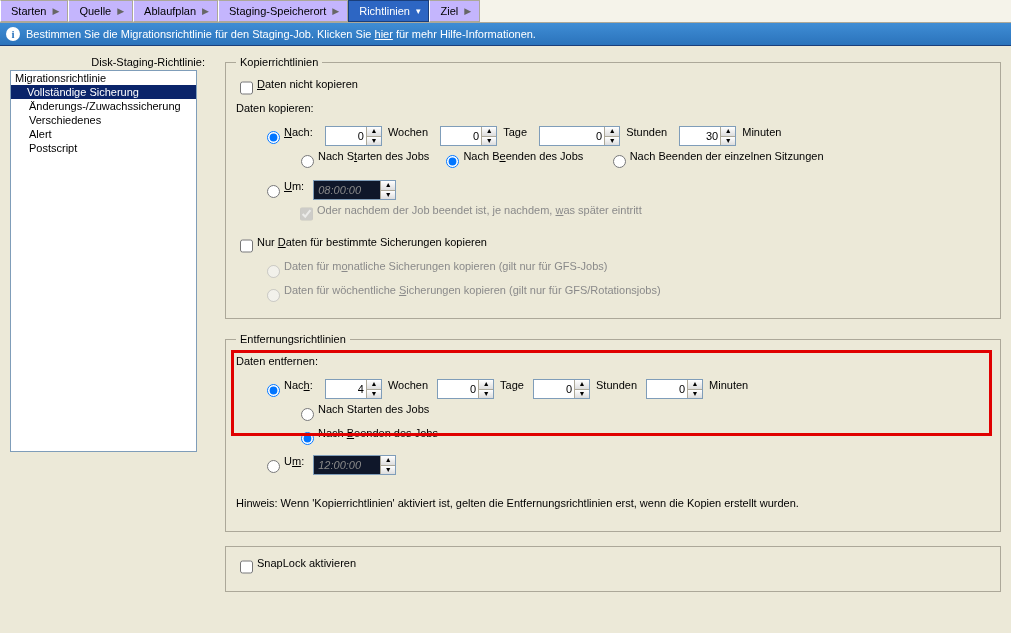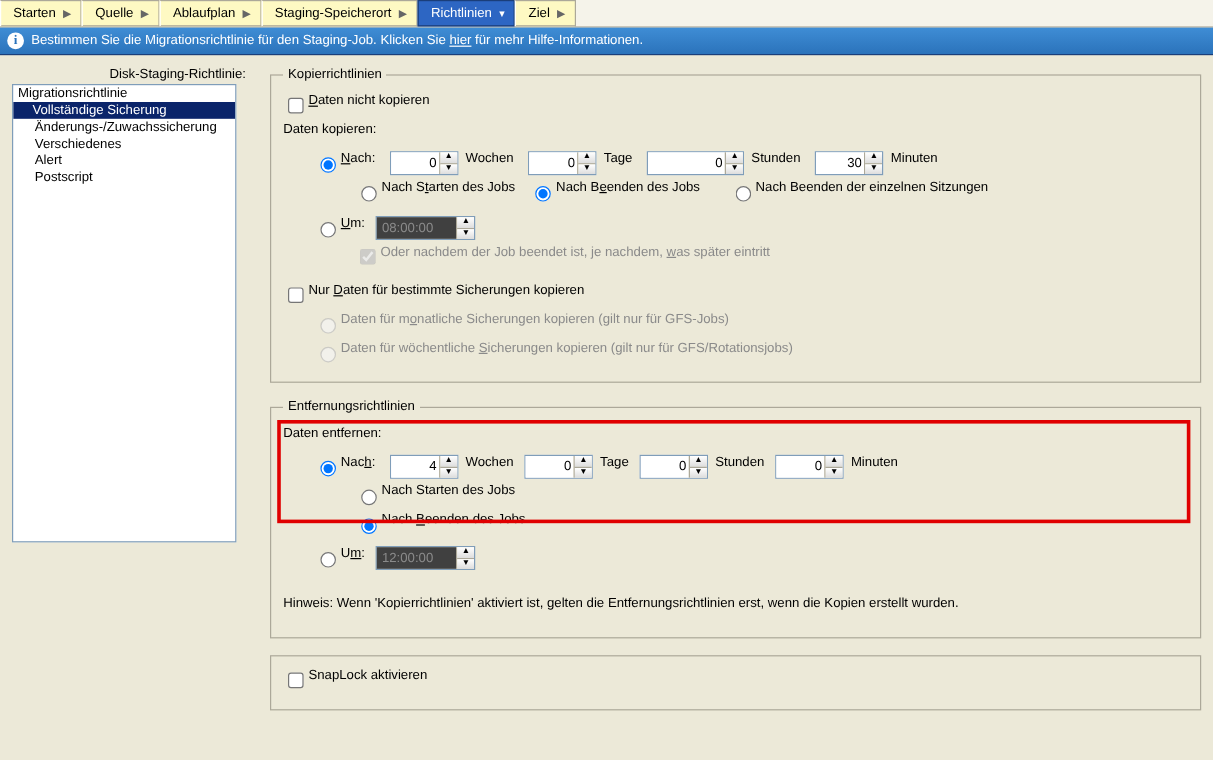--- a/index.html
+++ b/index.html
@@ -17,21 +17,21 @@
     height: 22px;
     background: #f5f3ea;
     border-bottom: 1px solid #aca899;
   }
   .tabseg {
     display: flex; align-items: center;
     height: 20px;
     padding: 0 8px 0 10px;
     border: 1px solid #aca899;
     border-left-color: #fff;
-    background: #fef9c3;
+    background: #c4b5fd;
     margin-right: 0;
     cursor: pointer;
   }
   .tabseg .chevron { margin-left: 6px; color: #666; font-size: 9px; }
   .tabseg.active {
     background: #2d66c3;
     color: #fff;
     border-color: #1a3e7a;
   }
   .tabseg.active .chevron { color: #fff; }
@@ -113,21 +113,21 @@
     width: 14px; height: 9px;
     font-size: 7px;
     text-align: center;
     line-height: 8px;
     border-bottom: 1px solid #aca899;
     cursor: pointer;
     background: linear-gradient(#fff, #ddd);
   }
   .spin .btns div:last-child { border-bottom: none; }
   .spin.dis { background: #ece9d8; }
-  .spin.dis input { background: #404040; color: #8a8a8a; }
+  .spin.dis input { background: #0f172a; color: #8a8a8a; font-style: italic; }
   
   .redbox {
     position: absolute;
     border: 3px solid #e00000;
     pointer-events: none;
     left: 5px; top: 5px; right: 8px; height: 80px;
   }
   .fieldset-entf { position: relative; }
   
   .u { text-decoration: underline; }

